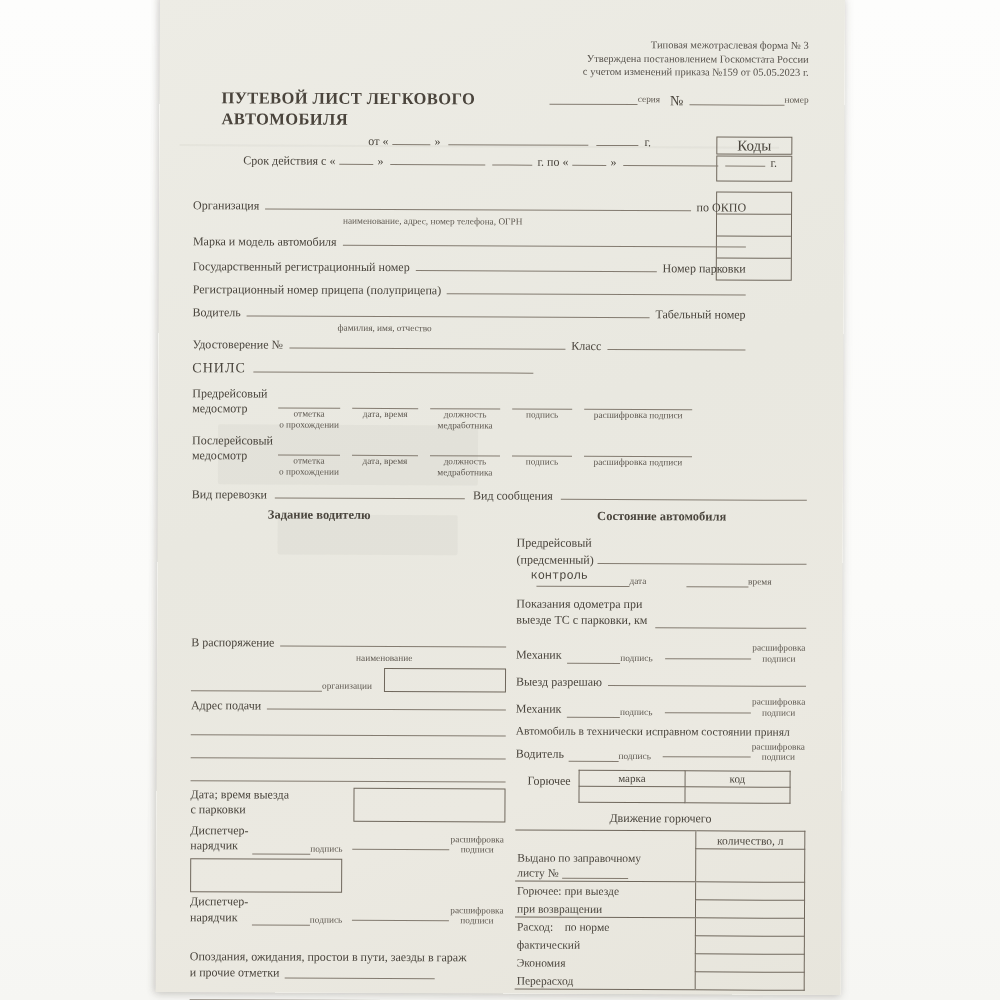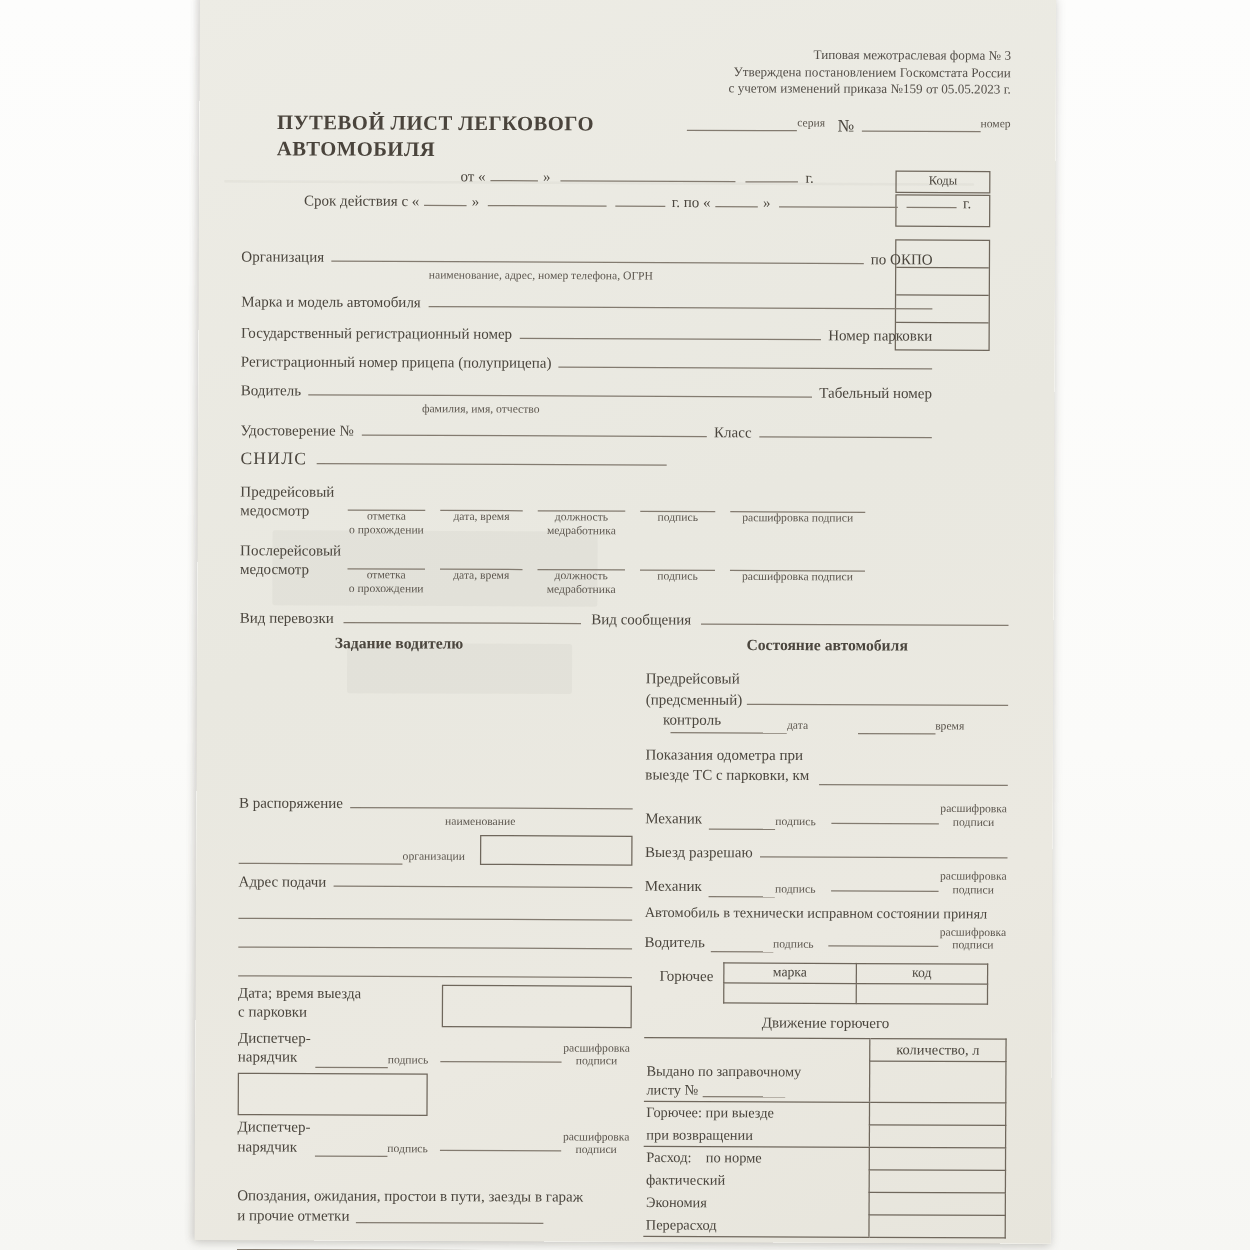--- a/index.html
+++ b/index.html
@@ -28,21 +28,21 @@
   .grow{flex:1 1 auto;}
   .cap{font-size:9.3px;color:#5d574f;text-align:center;line-height:1.15;white-space:pre-line;display:block;}
   .stack{display:inline-flex;flex-direction:row;align-items:center;vertical-align:bottom;}
   .pre{white-space:pre-line;}
 
   .title-row{margin-top:10px;display:flex;align-items:baseline;justify-content:flex-start;}
   .title{font-weight:bold;font-size:16.5px;letter-spacing:.4px;color:#4a443c;}
   .nosign{font-size:14px;margin:0 6px 0 10px;}
 
   .codes{position:absolute;left:557px;top:140px;width:76px;}
-  .codes .hd{border:1px solid #6f675c;text-align:center;font-size:10px;height:16px;line-height:16px;}
+  .codes .hd{border:1px solid #6f675c;text-align:center;font-size:15px;height:16px;line-height:16px;}
   .codes .cell{border:1px solid #6f675c;height:24px;margin-top:1px;}
   .codes .grid{margin-top:10px;border:1px solid #6f675c;}
   .codes .grid div{height:21px;border-bottom:1px solid #6f675c;}
   .codes .grid div:last-child{border-bottom:none;}
 
   .upper{width:553px;}
   .hint-row{font-size:9.3px;color:#5d574f;}
 
   .med-row{display:flex;align-items:flex-start;margin-top:9px;width:497px;gap:12px;}
   .med-label{width:74px;white-space:pre-line;flex:0 0 auto;line-height:1.25;}
@@ -307,21 +307,21 @@
         </div>
 
         <div class="col-r">
           <div class="colhdr">Состояние автомобиля</div>
 
           <div style="margin-top:12px;">Предрейсовый</div>
           <div class="frow">
             <span>(предсменный)</span>
             <span class="blank grow" style="margin-left:4px;"></span>
           </div>
-          <div style="margin-left:14px;">контроль</div>
+          <div style="margin-left:14px;font-family:Liberation Mono, monospace;">контроль</div>
           <div class="frow" style="align-items:flex-end;margin-left:20px;margin-top:-8px;">
             <span class="stack" style="width:110px;">
               <span class="blank full"></span>
               <span class="cap">дата</span>
             </span>
             <span class="stack" style="width:85px;margin-left:40px;">
               <span class="blank full"></span>
               <span class="cap">время</span>
             </span>
           </div>

